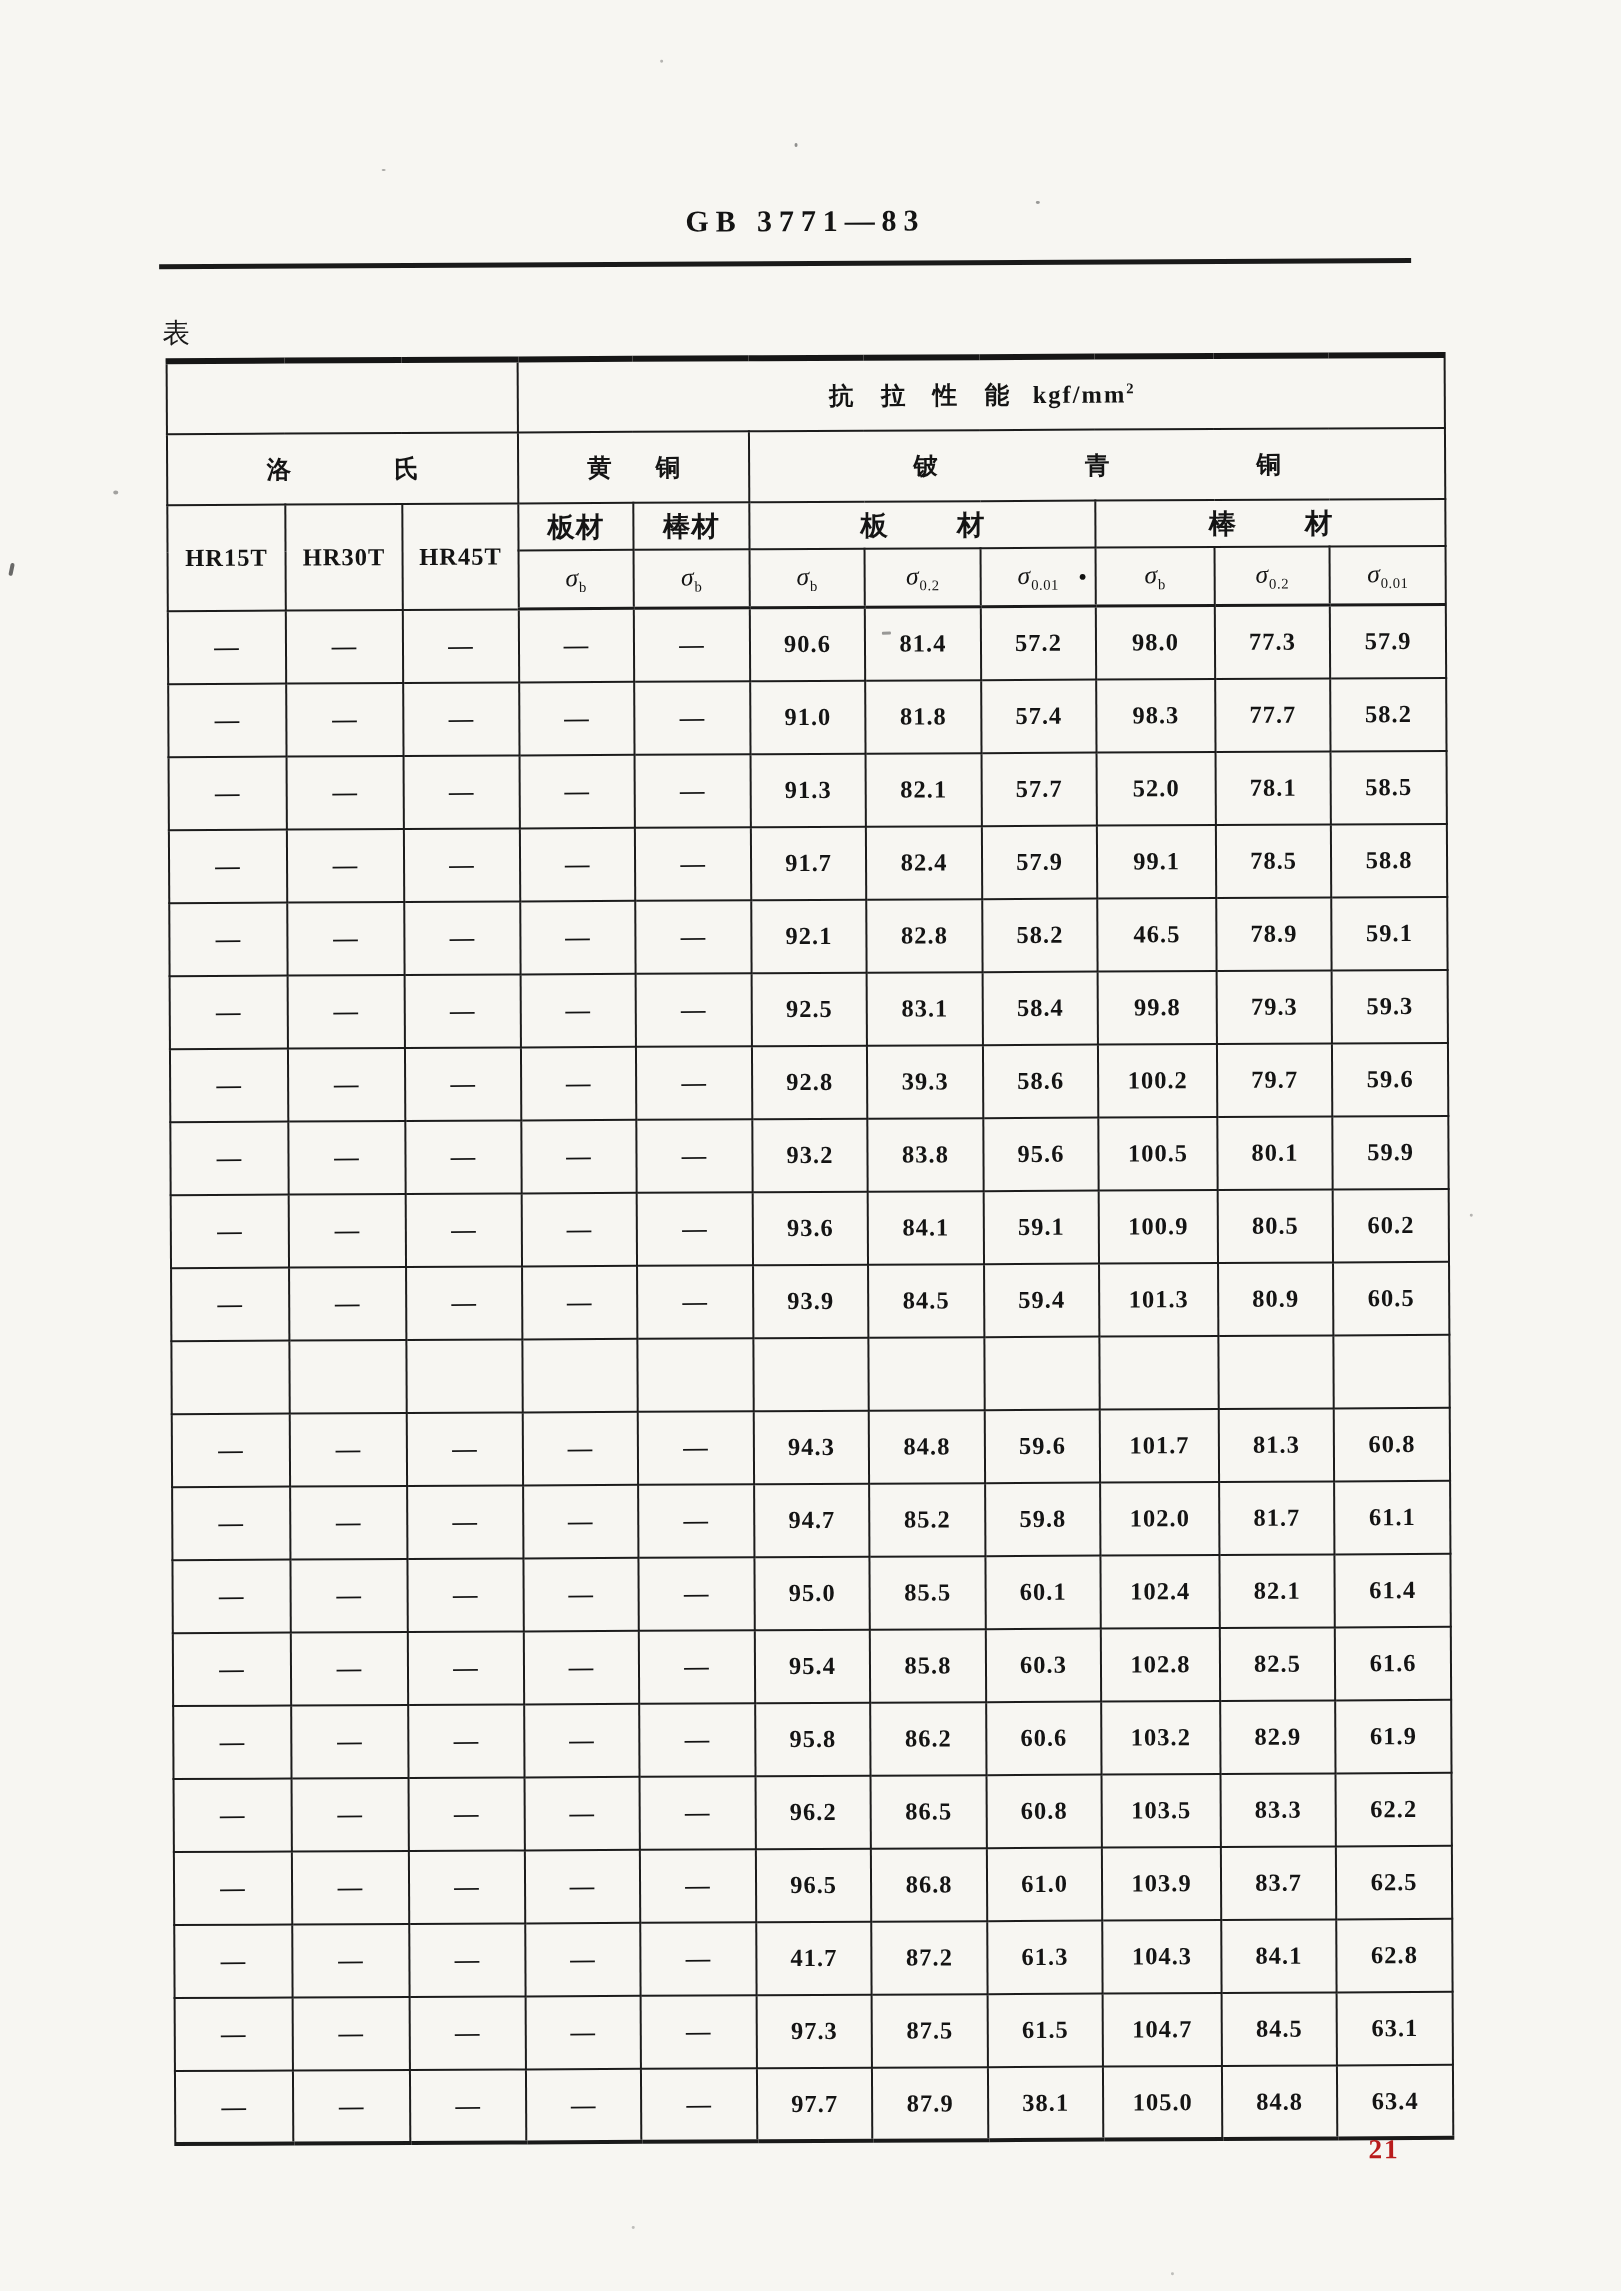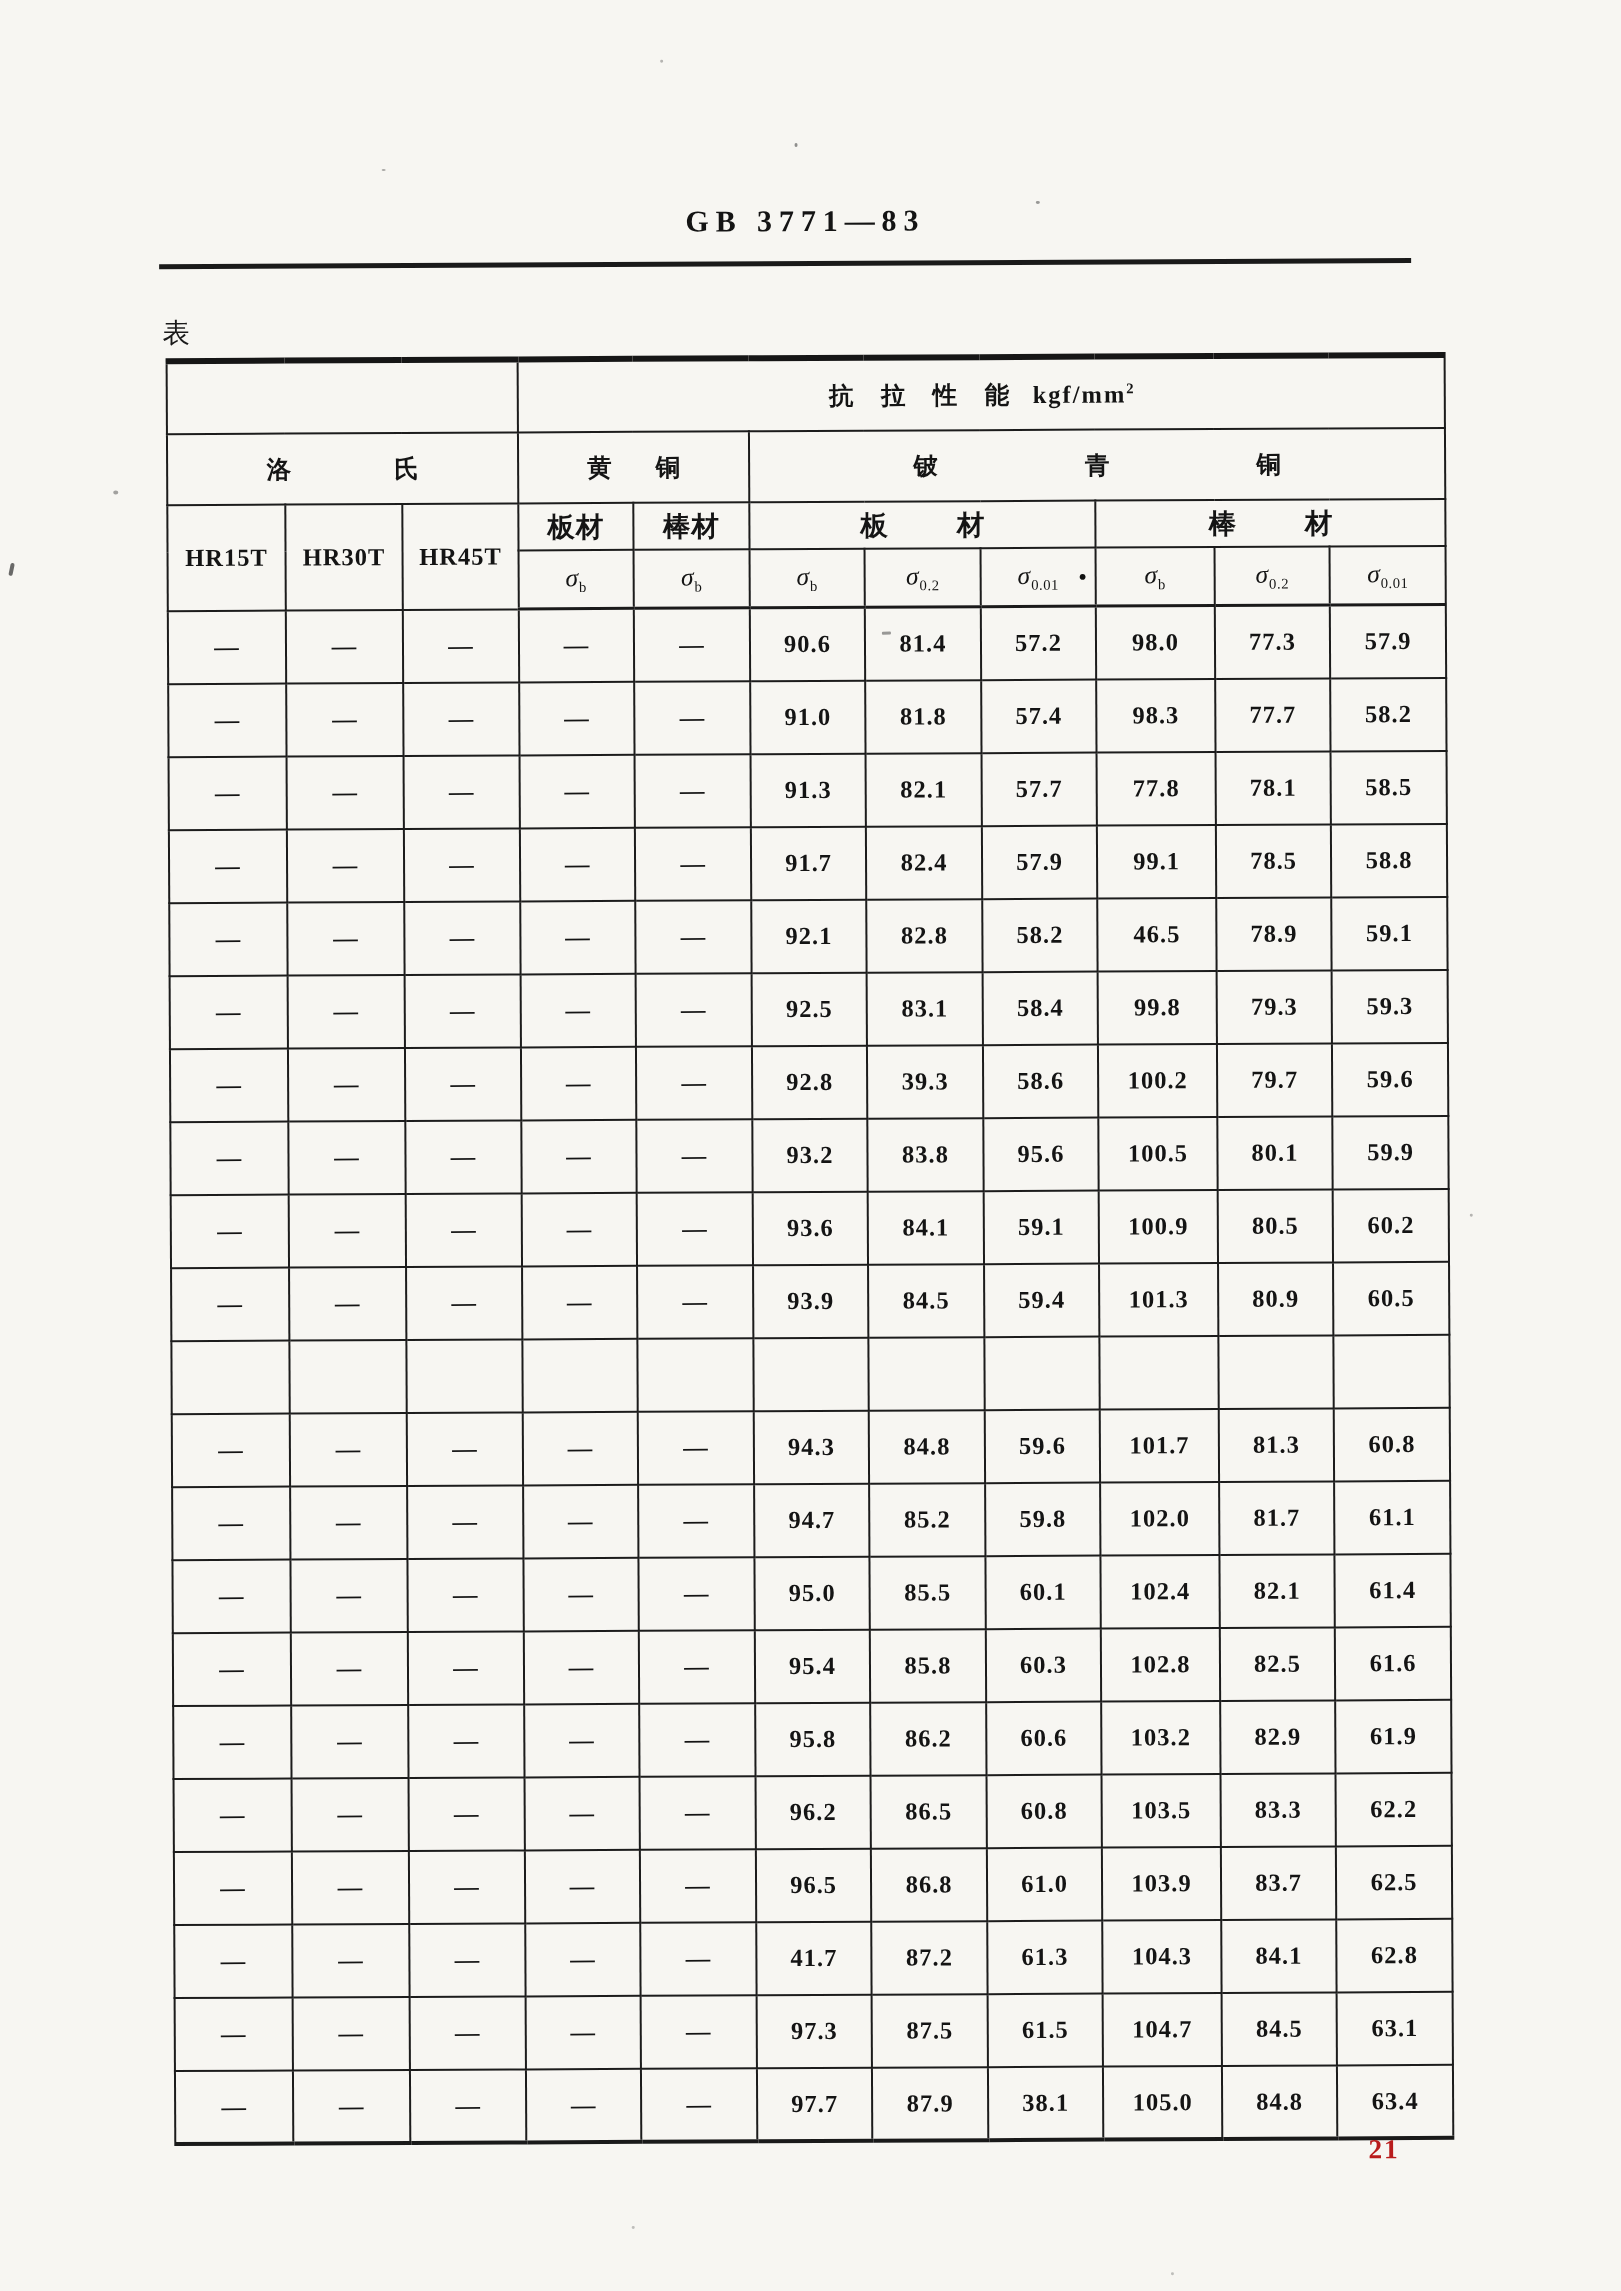--- a/index.html
+++ b/index.html
@@ -171,21 +171,21 @@
         </tr>
         <tr>
           <td>—</td>
           <td>—</td>
           <td>—</td>
           <td>—</td>
           <td>—</td>
           <td>91.3</td>
           <td>82.1</td>
           <td>57.7</td>
-          <td>77.8</td>
+          <td>52.0</td>
           <td>78.1</td>
           <td>58.5</td>
         </tr>
         <tr>
           <td>—</td>
           <td>—</td>
           <td>—</td>
           <td>—</td>
           <td>—</td>
           <td>91.7</td>

